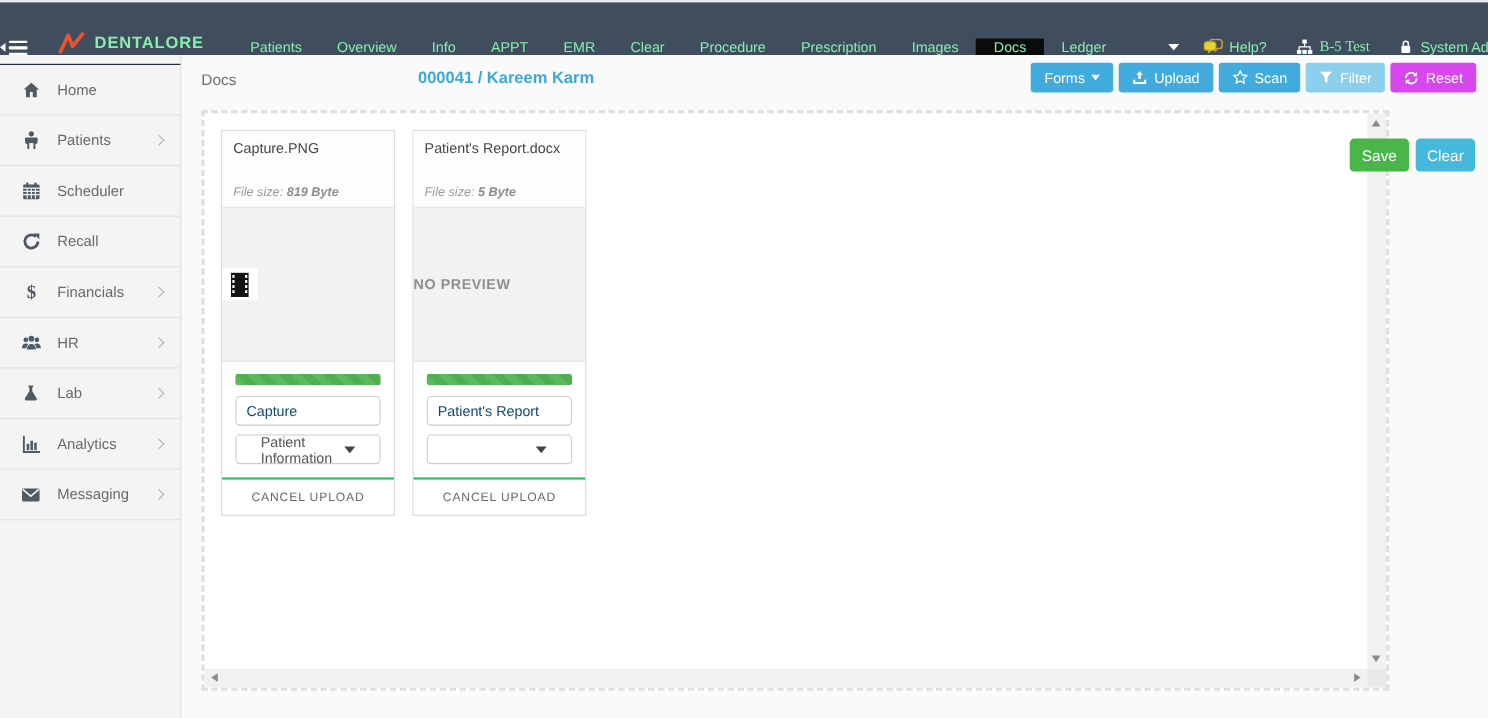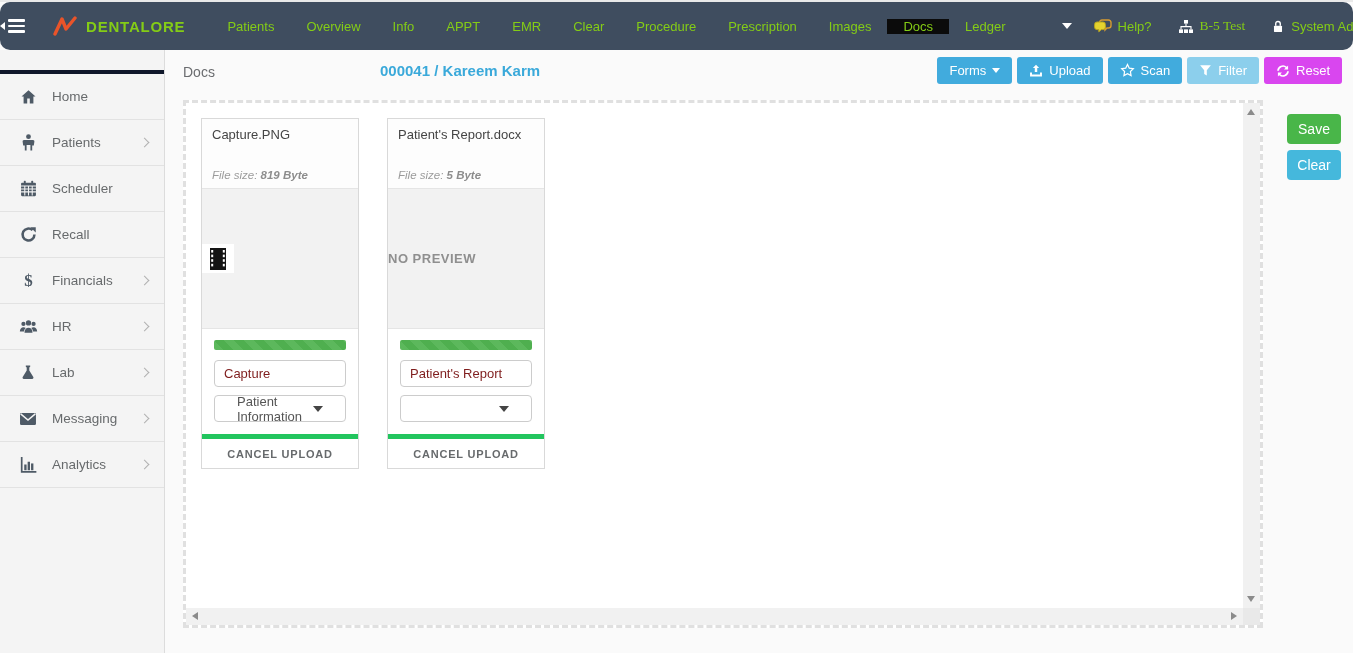--- a/index.html
+++ b/index.html
@@ -1,86 +1,86 @@
 <!DOCTYPE html>
 <html><head>
 <meta charset="utf-8">
 <style>
   * { margin:0; padding:0; box-sizing:border-box; }
   html,body { width:1353px; height:653px; overflow:hidden; }
   body { font-family:"Liberation Sans", sans-serif; background:#fafafa; border-top:2px solid #e9e9e9; }
 
   
-  .topbar { height:48px; background:#3f4d5f; display:flex; align-items:center; color:#84cc16;border-radius:10px; }
+  .topbar { height:48px; background:#3f4d5f; display:flex; align-items:flex-end; color:#86efac; }
   .menu-toggle { width:52px; display:flex; align-items:center; justify-content:center; cursor:pointer; }
   .tri-left { width:0; height:0; border-top:4px solid transparent; border-bottom:4px solid transparent; border-right:5px solid #fff; margin-right:3px; }
   .bars { display:flex; flex-direction:column; gap:3px; }
   .bars span { display:block; width:17px; height:2.5px; background:#fff; border-radius:1px; }
   .brand { display:flex; align-items:center; gap:9px; margin-left:28px; margin-right:26px; cursor:pointer; }
   .brand-text { font-size:15px; font-weight:bold; letter-spacing:0.8px; }
   .nav-tabs { display:flex; align-items:stretch; }
   .nav-tab { display:flex; align-items:center; padding:0 16px; font-size:13px; cursor:pointer; white-space:nowrap; }
   .nav-tab.active { background:#0b0b0b; }
   .nav-caret-item { display:flex; align-items:center; padding:0 22px; margin-left:18px; cursor:pointer; }
   .caret-down { width:0; height:0; border-left:5px solid transparent; border-right:5px solid transparent; border-top:6px solid #fff; }
   .topbar-right { margin-left:auto; display:flex; align-items:center; gap:26px; padding-right:16px; }
   .topbar-right .tb-item { display:flex; align-items:center; gap:6px; font-size:13px; cursor:pointer; white-space:nowrap; }
   .serif-label { font-family:"Liberation Serif", serif; font-size:13.5px; }
 
   
   .sidebar { position:absolute; left:0; top:50px; bottom:0; width:165px; background:#f4f4f4; border-right:1px solid #dcdcdc; }
-  .side-list { margin-top:20px; border-top:4px solid #0f172a; }
+  .side-list { margin-top:8px; border-top:1px solid #0f172a; }
   .side-item { height:46px; display:flex; align-items:center; padding:0 16px 0 18px; border-bottom:1px solid #e2e2e2; color:#676a6c; font-size:13.5px; cursor:pointer; position:relative; }
   .side-item .s-icon { width:20px; margin-right:14px; color:#4e5a66; display:flex; align-items:center; justify-content:center; }
   .side-item .chev { margin-left:auto; color:#b5b5b5; font-size:9px; }
   .side-item .chev::after { content:""; display:inline-block; width:6px; height:6px; border-top:1.5px solid #b0b0b0; border-right:1.5px solid #b0b0b0; transform:rotate(45deg); }
 
   
   .main { position:absolute; left:165px; top:50px; right:0; bottom:0; background:#fafafa; }
   .header-row { position:relative; height:50px; }
   .page-title { position:absolute; left:18px; top:14px; font-size:14px; color:#6a6c6f; }
   .patient-link { position:absolute; left:215px; top:12px; font-size:15px; font-weight:bold; color:#3aa9da; text-decoration:none; cursor:pointer; }
   .toolbar-btns { position:absolute; right:11px; top:7px; display:flex; gap:5px;margin-left:33px; }
   .btn { display:flex; align-items:center; gap:6px; height:27px; padding:0 12px; border:none; border-radius:3px; color:#fff; font-size:13px; font-family:"Liberation Sans", sans-serif; cursor:pointer; }
   .btn-blue { background:#41abdd; }
   .btn-filter { background:#8ccfec; }
   .btn-reset { background:#d946ef; }
   .btn .caret-down-sm { width:0; height:0; border-left:4px solid transparent; border-right:4px solid transparent; border-top:5px solid #fff; }
 
   
   .dropzone { position:absolute; left:18px; top:50px; width:1080px; height:528px; background:#fff; border:3px dashed #e0e0e0; }
-  .cards-row { position:absolute; left:15px; top:15px; display:flex; gap:28px; }
+  .cards-row { position:absolute; left:15px; top:15px; display:flex; gap:16px; }
   .card { width:158px; background:#fff; border:1px solid #d9d9d9; }
   .card-header { padding:8px 10px 7px; border-bottom:1px solid #e5e5e5; background:#fdfdfd; }
   .fname { font-size:13px; color:#454545; margin-bottom:3px; white-space:nowrap; overflow:hidden; }
   .fsize { font-size:11.5px; font-style:italic; color:#9b9b9b;margin-top:27px; }
   .fsize b { color:#8d8d8d; }
   .card-preview { height:140px; background:#f2f2f2; border-bottom:1px solid #e5e5e5; display:flex; align-items:center; }
   .film-box { width:32px; height:29px; background:#fff; display:flex; align-items:center; justify-content:center; }
   .no-preview { font-size:13px; font-weight:bold; color:#8f8f8f; letter-spacing:0.5px; }
   .card-body { padding:11px 12px 12px; }
   .progress { height:10px; border-radius:2px; margin-bottom:10px;
     background:repeating-linear-gradient(45deg,#5cb85c,#5cb85c 7px,#4faf4f 7px,#4faf4f 14px); }
-  .name-input { width:100%; height:27px; border:1px solid #ccc; border-radius:4px; padding:0 9px; font-size:13px; color:#7f1d1d; font-family:"Liberation Sans", sans-serif; outline:none; background:#fff; }
+  .name-input { width:100%; height:27px; border:1px solid #ccc; border-radius:4px; padding:0 9px; font-size:13px; color:#0c4a6e; font-family:"Liberation Sans", sans-serif; outline:none; background:#fff; }
   .select-box { margin-top:8px; height:27px; border:1px solid #ccc; border-radius:4px; padding:0 22px; display:flex; align-items:center; justify-content:space-between; font-size:13px; color:#555; cursor:pointer; background:#fff; }
   .select-caret { width:0; height:0; border-left:5px solid transparent; border-right:5px solid transparent; border-top:6px solid #444; }
-  .card-footer { border-top:5px solid #22c55e; height:34px; display:flex; align-items:center; justify-content:center; font-size:11px; font-weight:bold; letter-spacing:0.8px; color:#676a6c; cursor:pointer; }
+  .card-footer { border-top:2px solid #22c55e; height:34px; display:flex; align-items:center; justify-content:center; font-size:11px; font-weight:normal; letter-spacing:0.8px; color:#676a6c; cursor:pointer; }
 
   
   .v-scroll { position:absolute; top:0; right:0; bottom:17px; width:17px; background:#f1f1f1; }
   .h-scroll { position:absolute; left:0; right:17px; bottom:0; height:17px; background:#f1f1f1; }
   .scroll-corner { position:absolute; right:0; bottom:0; width:17px; height:17px; background:#e9e9e9; }
   .arr { position:absolute; width:0; height:0; }
   .arr-up    { top:6px; left:4px; border-left:4.5px solid transparent; border-right:4.5px solid transparent; border-bottom:6px solid #8b8b8b; }
   .arr-down  { bottom:6px; left:4px; border-left:4.5px solid transparent; border-right:4.5px solid transparent; border-top:6px solid #8b8b8b; }
   .arr-left  { left:6px; top:4px; border-top:4.5px solid transparent; border-bottom:4.5px solid transparent; border-right:6px solid #8b8b8b; }
   .arr-right { right:6px; top:4px; border-top:4.5px solid transparent; border-bottom:4.5px solid transparent; border-left:6px solid #8b8b8b; }
 
   
-  .side-actions { position:absolute; right:12px; top:64px; display:flex; flex-direction:column; gap:6px; }
+  .side-actions { position:absolute; right:12px; top:76px; display:flex; flex-direction:row; gap:6px; }
   .act-btn { width:54px; height:30px; border:none; border-radius:4px; color:#fff; font-size:14px; font-family:"Liberation Sans", sans-serif; cursor:pointer; }
   .act-save { background:#49b649; }
   .act-clear { background:#45b8dc; }
 
   svg { display:block; }
 </style>
 </head>
 <body>
 
 <div class="topbar">
@@ -212,38 +212,38 @@
       <span class="s-icon">
         <svg width="16" height="17" viewBox="0 0 16 16" fill="currentColor">
             <path d="M5.8 1h4.4v1.2l-.9.9v3l4 6.4c.5.9-.1 2-1.1 2H3.8c-1 0-1.6-1.1-1.1-2l4-6.4v-3l-.9-.9z"></path>
           </svg>
       </span>
       <span>Lab</span>
       <span class="chev"></span>
     </div>
     <div class="side-item">
       <span class="s-icon">
-        <svg width="18" height="14" viewBox="0 0 16 13" fill="currentColor">
-            <rect x="0.6" y="1" width="14.8" height="11" rx="1.2"></rect>
-            <path d="M1.2 1.8 8 7.4l6.8-5.6" fill="none" stroke="#f4f4f4" stroke-width="1.4"></path>
-          </svg>
-      </span>
-      <span>Messaging</span>
-      <span class="chev"></span>
-    </div>
-    <div class="side-item">
-      <span class="s-icon">
         <svg width="17" height="17" viewBox="0 0 16 16" fill="currentColor">
             <path d="M1.6 1v14h13.8" fill="none" stroke="currentColor" stroke-width="1.6"></path>
             <rect x="4" y="8" width="2.2" height="5.4"></rect>
             <rect x="7.2" y="5.4" width="2.2" height="8"></rect>
             <rect x="10.4" y="7" width="2.2" height="6.4"></rect>
           </svg>
       </span>
       <span>Analytics</span>
+      <span class="chev"></span>
+    </div>
+    <div class="side-item">
+      <span class="s-icon">
+        <svg width="18" height="14" viewBox="0 0 16 13" fill="currentColor">
+            <rect x="0.6" y="1" width="14.8" height="11" rx="1.2"></rect>
+            <path d="M1.2 1.8 8 7.4l6.8-5.6" fill="none" stroke="#f4f4f4" stroke-width="1.4"></path>
+          </svg>
+      </span>
+      <span>Messaging</span>
       <span class="chev"></span>
     </div>
   </div>
 </div>
 
 <div class="main">
 
   <div class="header-row">
     <div class="page-title">Docs</div>
     <a class="patient-link">000041 / Kareem Karm</a>

